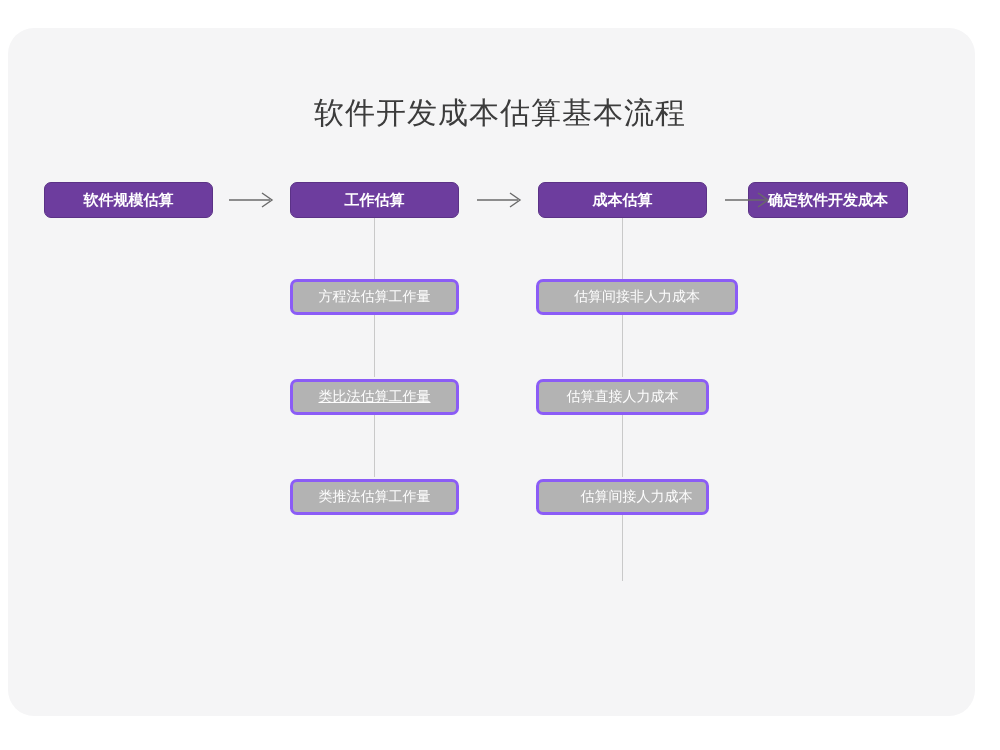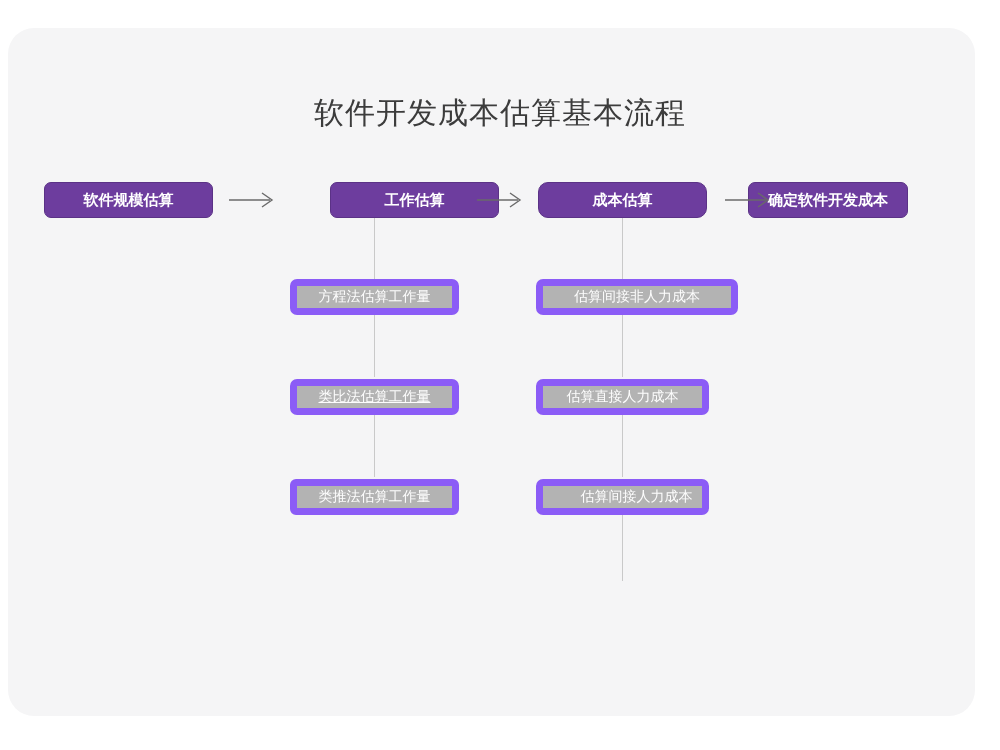--- a/index.html
+++ b/index.html
@@ -61,21 +61,21 @@
     background: #6d3d9e;
     border: 1px solid #5b3286;
     color: #ffffff;
     font-size: 15px;
     height: 36px;
     font-weight: bold;
   }
 
   .node.secondary {
     background: #b3b3b3;
-    border: 7px solid #8b5cf6;
+    border: 3px solid #8b5cf6;
     color: #fdfdfd;
     font-size: 14px;
     height: 36px;
   }
 
   
   .h-arrow {
     position: absolute;
     height: 20px;
   }
@@ -101,23 +101,23 @@
   <div class="v-line" style="left:374px; top:315px; height:62px;"></div>
   <div class="v-line" style="left:374px; top:415px; height:62px;"></div>
 
   <div class="v-line" style="left:622px; top:218px; height:62px;"></div>
   <div class="v-line" style="left:622px; top:315px; height:62px;"></div>
   <div class="v-line" style="left:622px; top:415px; height:62px;"></div>
   <div class="v-line" style="left:622px; top:515px; height:66px;"></div>
 
   <div class="node primary" style="left:44px; top:182px; width:169px;">软件规模估算</div>
 
-  <div class="node primary" style="left:290px; top:182px; width:169px;margin-left:40px;">工作估算</div>
+  <div class="node primary" style="left:290px; top:182px; width:169px;">工作估算</div>
 
-  <div class="node primary" style="left:538px; top:182px; width:169px;border-radius:10px;">成本估算</div>
+  <div class="node primary" style="left:538px; top:182px; width:169px;">成本估算</div>
 
   <div class="node primary" style="left:748px; top:182px; width:160px;">确定软件开发成本</div>
 
   <div class="h-arrow" style="left:228px; top:190px; width:48px;">
     <svg width="48" height="20" viewBox="0 0 48 20">
       <line x1="1" y1="10" x2="42" y2="10" stroke="#6a6a6a" stroke-width="1.4"></line>
       <polyline points="34,3 44,10 34,17" fill="none" stroke="#6a6a6a" stroke-width="1.4"></polyline>
     </svg>
   </div>
 
@@ -132,21 +132,21 @@
     <svg width="48" height="20" viewBox="0 0 48 20">
       <line x1="1" y1="10" x2="42" y2="10" stroke="#6a6a6a" stroke-width="1.4"></line>
       <polyline points="34,3 44,10 34,17" fill="none" stroke="#6a6a6a" stroke-width="1.4"></polyline>
     </svg>
   </div>
 
   <div class="node secondary" style="left:290px; top:279px; width:169px;">方程法估算工作量</div>
 
   <div class="node secondary" style="left:290px; top:379px; width:169px;text-decoration:underline;">类比法估算工作量</div>
 
-  <div class="node secondary" style="left:290px; top:479px; width:169px;border-radius:6px;">类推法估算工作量</div>
+  <div class="node secondary" style="left:290px; top:479px; width:169px;">类推法估算工作量</div>
 
   <div class="node secondary" style="left:536px; top:279px; width:202px;">估算间接非人力成本</div>
 
   <div class="node secondary" style="left:536px; top:379px; width:173px;">估算直接人力成本</div>
 
   <div class="node secondary" style="left:536px; top:479px; width:173px;padding-left:28px;">估算间接人力成本</div>
 
 
 </div>
 

